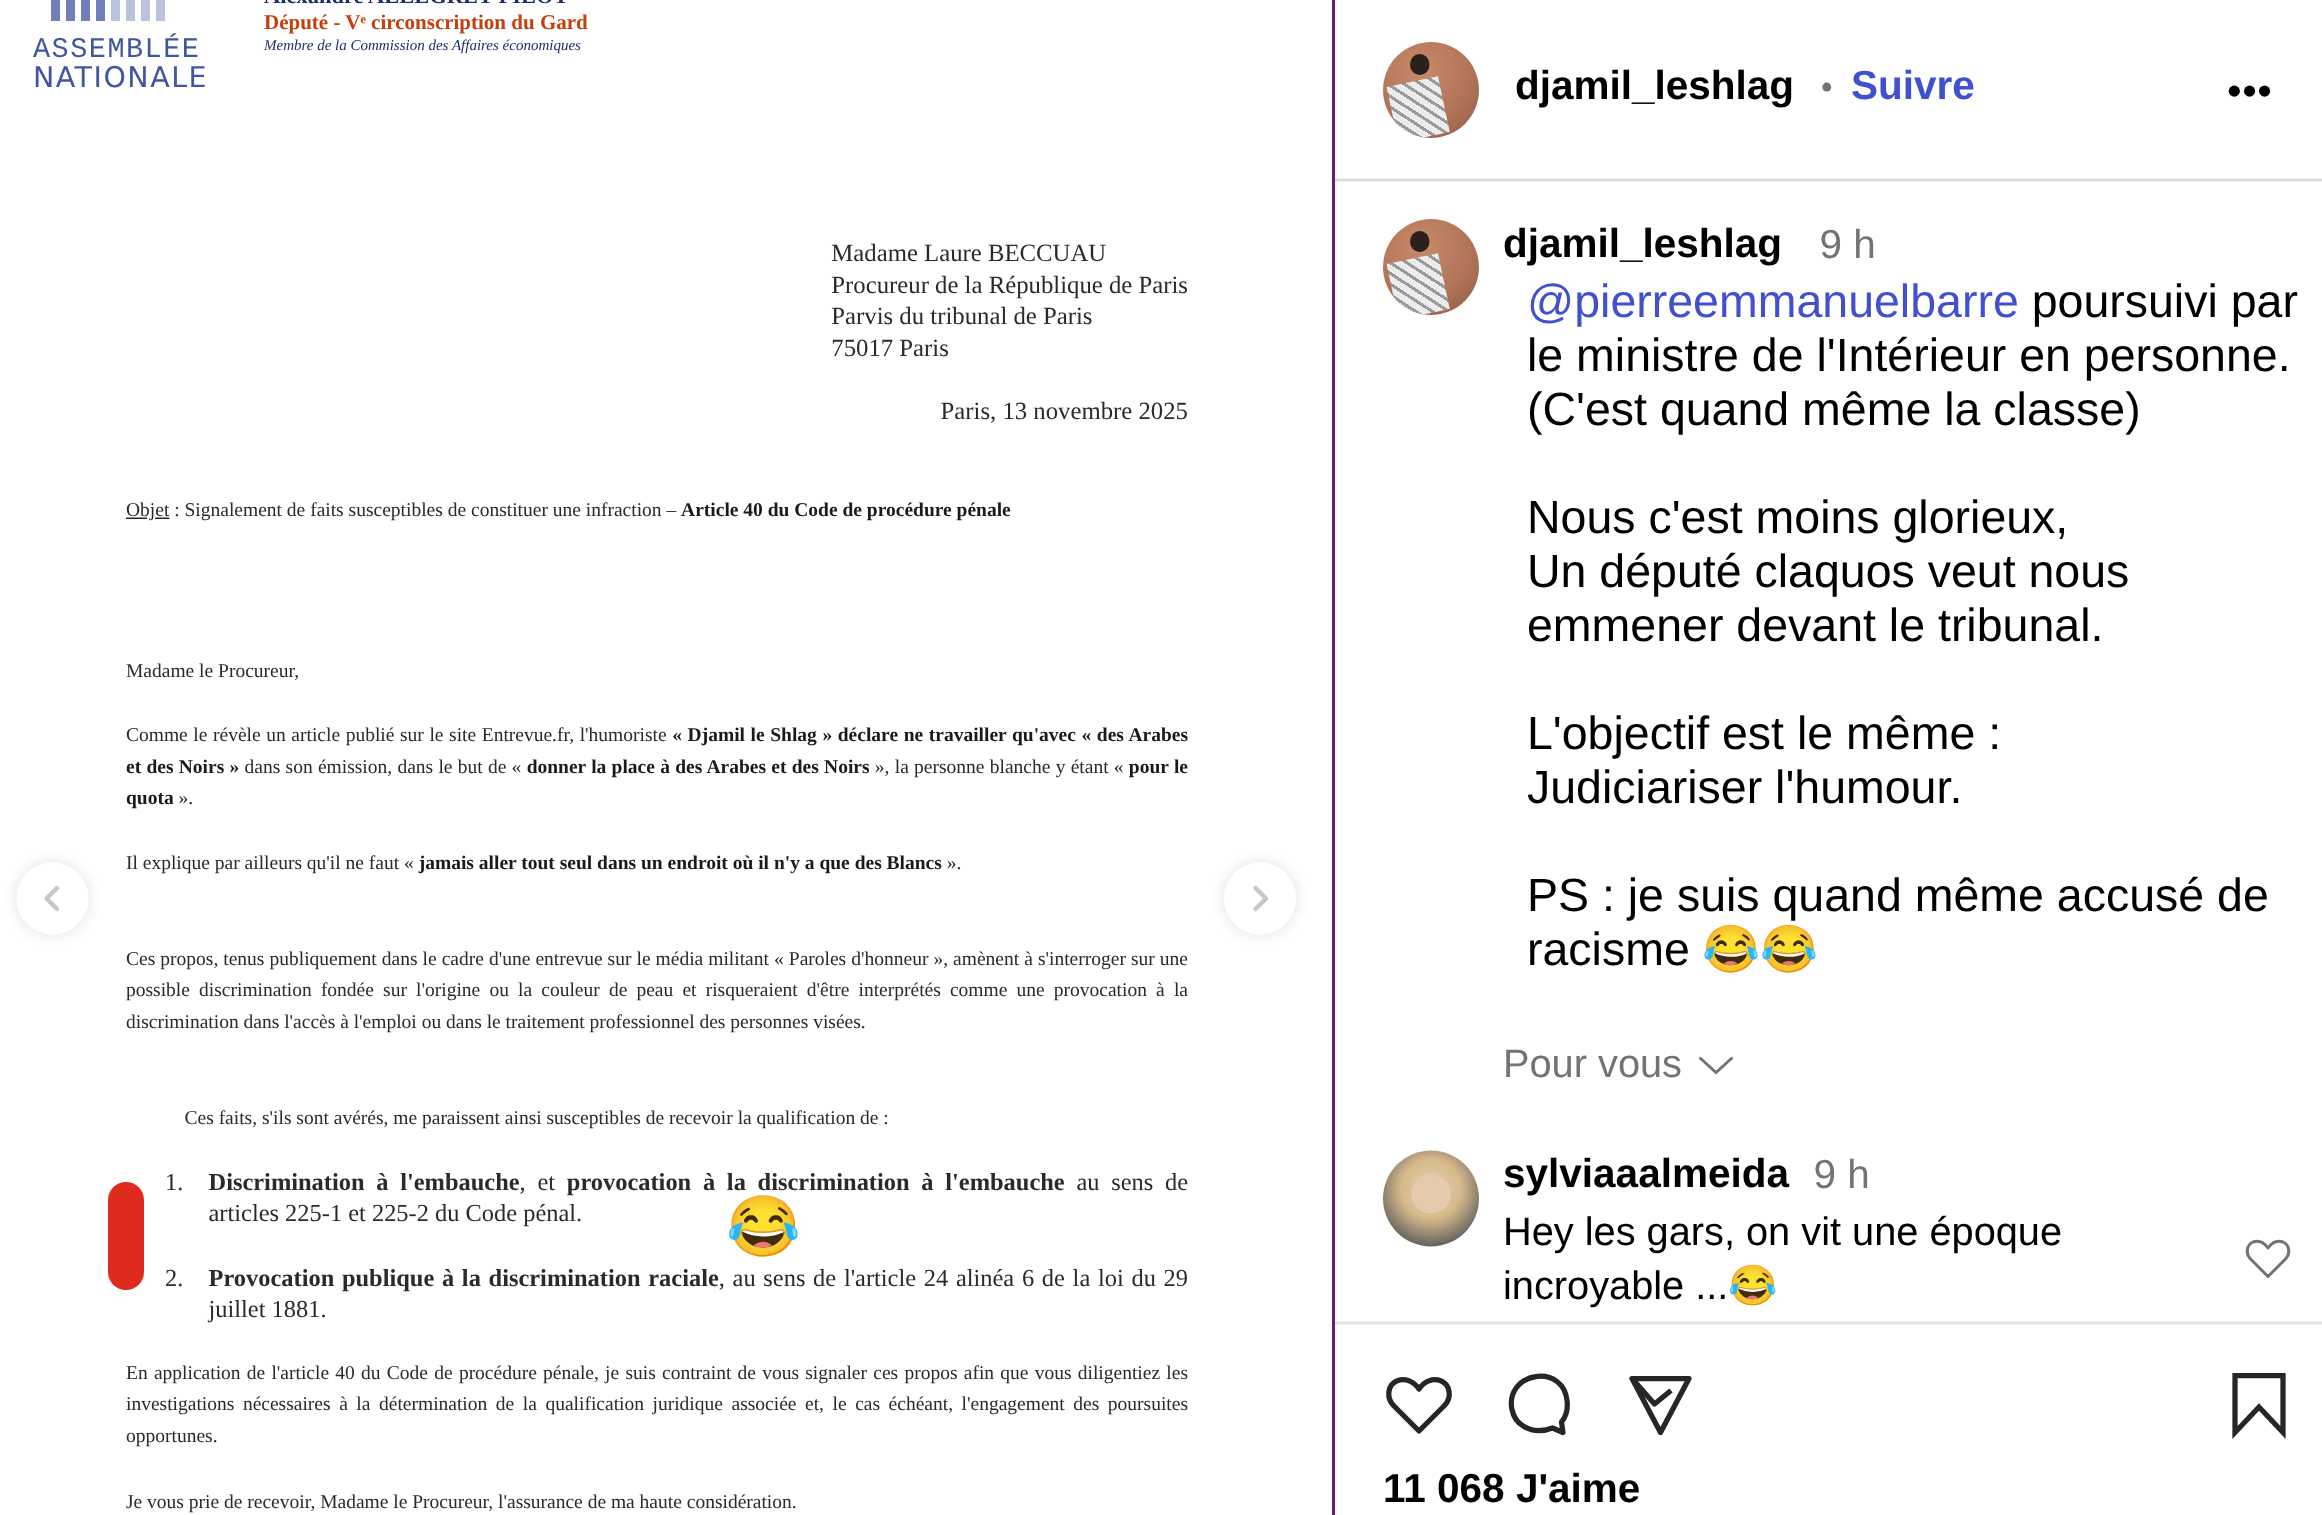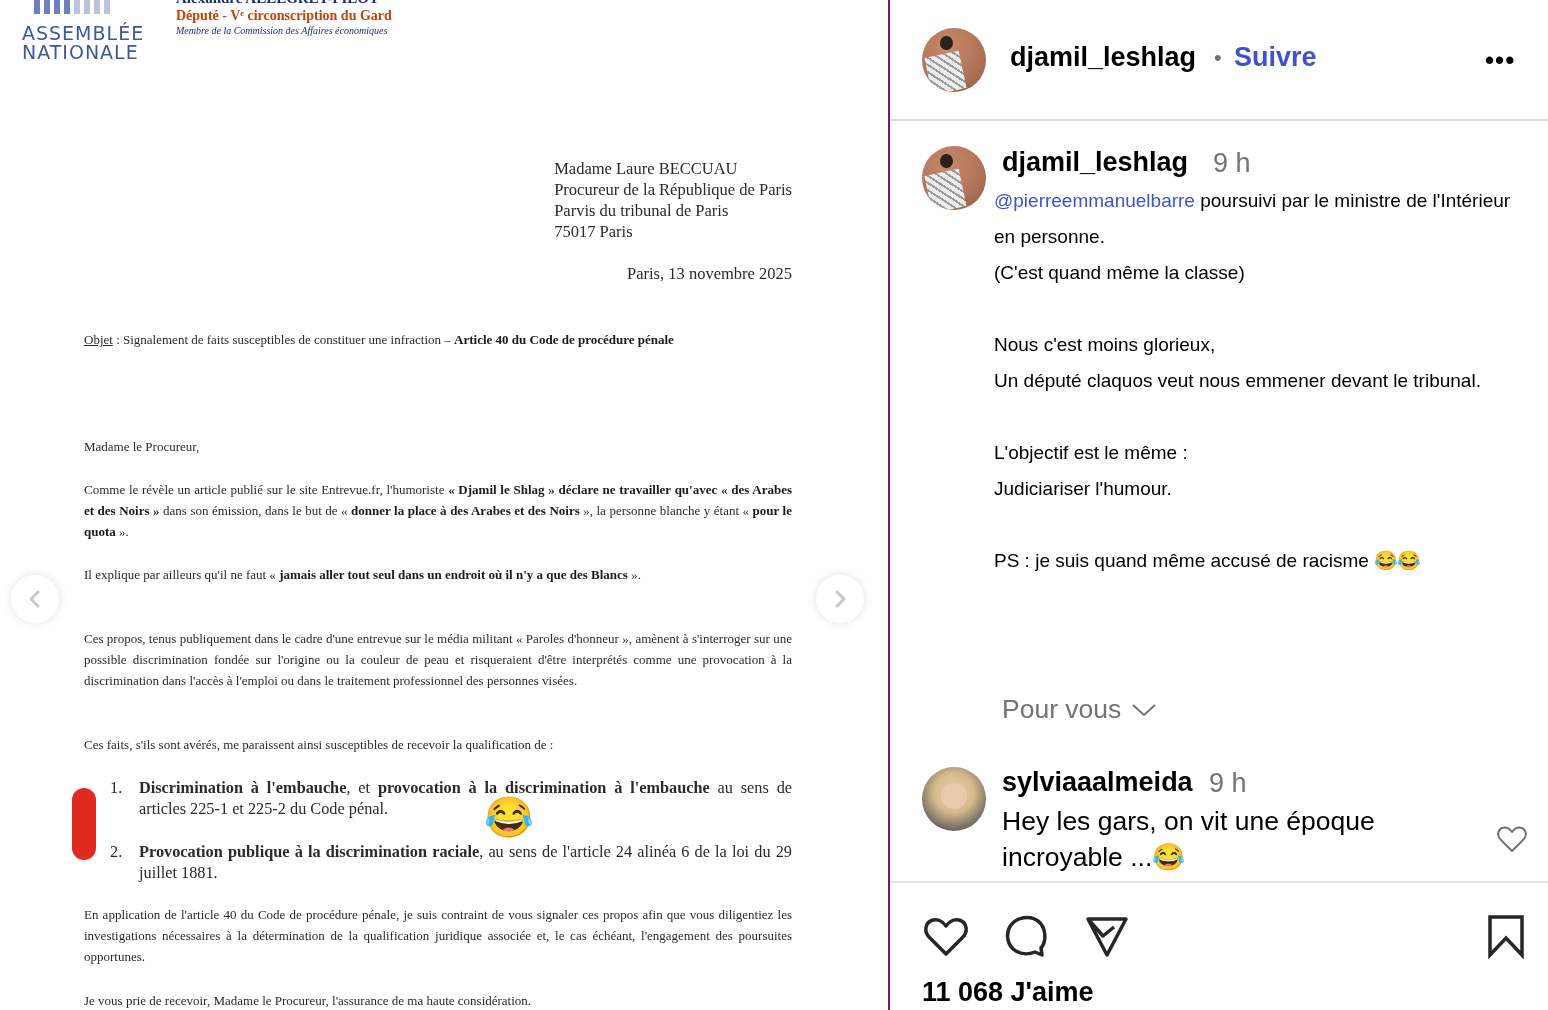--- a/index.html
+++ b/index.html
@@ -8,21 +8,21 @@
 
   
   .media { position: absolute; left: 0; top: 0; width: 888px; height: 1010px; background: #fff; overflow: hidden; }
   .doc { position: absolute; left: 0; top: 0; width: 888px; height: 1010px; font-family: "Liberation Serif", serif; color: #2a2a2a; }
 
   .logo { position: absolute; left: 22px; top: -6px; width: 115px; height: 70px; }
   .logo .pillars { position: absolute; left: 12px; top: 0; width: 100px; height: 20px; display: flex; gap: 4px; }
   .logo .pillars span { display: block; width: 6px; height: 20px; background: #4a5fa8; opacity: .8; }
   .logo .pillars span:nth-child(n+5) { background: #a9b3d6; }
   .logo .an-line { position: absolute; left: 0; font-family: "DejaVu Sans", sans-serif; font-size: 19px; letter-spacing: 1px; color: #3f56a0; line-height: 20px; }
-  .logo .an1 { top: 29px; }
+  .logo .an1 { top: 29px; font-family: Liberation Mono, monospace; }
   .logo .an2 { top: 48px; }
 
   .deputy-name { position: absolute; left: 176px; top: -10px; font-size: 15px; font-weight: bold; color: #1c2e6e; }
   .deputy-title { position: absolute; left: 176px; top: 8px; font-size: 14px; font-weight: bold; color: #c2410c; }
   .deputy-sub { position: absolute; left: 176px; top: 25px; font-size: 10px; font-style: italic; color: #1c2e6e; text-align: right; }
 
   .recipient { position: absolute; right: 96px; top: 158px; text-align: left; font-size: 16.5px; line-height: 21px; }
   .date { position: absolute; right: 96px; top: 264px; font-size: 16.5px; }
 
   .para { position: absolute; left: 84px; width: 708px; font-size: 13px; line-height: 21.2px; text-align: justify; }
@@ -53,21 +53,21 @@
 
   .h-avatar { left: 32px; top: 28px; width: 64px; height: 64px; }
   .h-user { position: absolute; left: 120px; top: 42px; font-size: 27px; font-weight: bold; color: #000; }
   .h-dot { position: absolute; left: 324px; top: 45px; font-size: 22px; color: #737373; }
   .h-follow { position: absolute; left: 344px; top: 42px; font-size: 27px; font-weight: bold; color: #4150cf; cursor: pointer; }
   .h-more { position: absolute; left: 595px; top: 45px; font-size: 26px; font-weight: bold; letter-spacing: 1px; color: #000; cursor: pointer; }
 
   .caption-avatar { left: 32px; top: 146px; width: 64px; height: 64px; }
   .c-user { position: absolute; left: 112px; top: 147px; font-size: 27px; font-weight: bold; }
   .c-time { position: absolute; left: 323px; top: 148px; font-size: 27px; color: #737373; }
-  .caption { position: absolute; left: 104px; top: 183px; width: 530px; font-size: 19px; line-height: 36px; color: #000; white-space: pre-line; }
+  .caption { position: absolute; left: 128px; top: 183px; width: 530px; font-size: 31px; line-height: 36px; color: #000; white-space: pre-line; }
   .mention { color: #4150cf; cursor: pointer; }
 
   .for-you { position: absolute; left: 112px; top: 694px; font-size: 26.5px; color: #737373; cursor: pointer; display: flex; align-items: center; gap: 10px; }
   .for-you svg { width: 26px; height: 16px; }
 
   .cm-avatar { left: 32px; top: 767px; width: 64px; height: 64px; }
   .cm-user { position: absolute; left: 112px; top: 767px; font-size: 27px; font-weight: bold; }
   .cm-time { position: absolute; left: 319px; top: 768px; font-size: 27px; color: #737373; }
   .cm-text { position: absolute; left: 112px; top: 803px; width: 480px; font-size: 26.5px; line-height: 36px; white-space: pre-line; }
   .cm-like { position: absolute; left: 606px; top: 823px; width: 32px; height: 32px; cursor: pointer; }
@@ -119,21 +119,21 @@
       <span>Comme le révèle un article publié sur le site Entrevue.fr, l'humoriste </span><b>« Djamil le Shlag » déclare ne travailler qu'avec « des Arabes et des Noirs »</b><span> dans son émission, dans le but de « </span><b>donner la place à des Arabes et des Noirs</b><span> », la personne blanche y étant « </span><b>pour le quota</b><span> ».</span>
     </div>
 
     <div class="para" style="top:436px;">Madame le Procureur,</div>
 
     <div class="para" style="top:564px;">
       <span>Il explique par ailleurs qu'il ne faut « </span><b>jamais aller tout seul dans un endroit où il n'y a que des Blancs</b><span> ».</span>
     </div>
 
     <div class="para" style="top:628px;">Ces propos, tenus publiquement dans le cadre d'une entrevue sur le média militant « Paroles d'honneur », amènent à s'interroger sur une possible discrimination fondée sur l'origine ou la couleur de peau et risqueraient d'être interprétés comme une provocation à la discrimination dans l'accès à l'emploi ou dans le traitement professionnel des personnes visées.</div>
-    <div class="para" style="top:734px;">Ces faits, s'ils sont avérés, me paraissent ainsi susceptibles de recevoir la qualification de :</div>
+    <div class="para" style="top:734px;margin-left:39px;">Ces faits, s'ils sont avérés, me paraissent ainsi susceptibles de recevoir la qualification de :</div>
 
     <div class="list-item" style="top:777px;">
       <span class="num">1.</span>
       <span class="txt"><b>Discrimination à l'embauche</b><span>, et </span><b>provocation à la discrimination à l'embauche</b><span> au sens de articles 225-1 et 225-2 du Code pénal.</span></span>
     </div>
     <div class="list-item" style="top:841px;">
       <span class="num">2.</span>
       <span class="txt"><b>Provocation publique à la discrimination raciale</b><span>, au sens de l'article 24 alinéa 6 de la loi du 29 juillet 1881.</span></span>
     </div>
 

